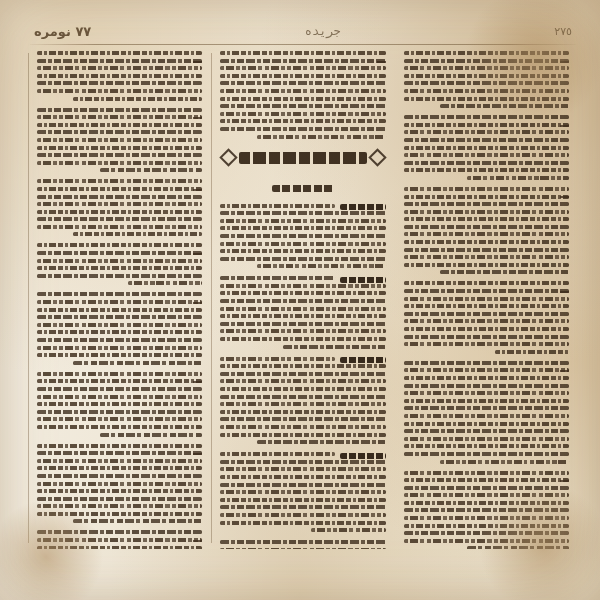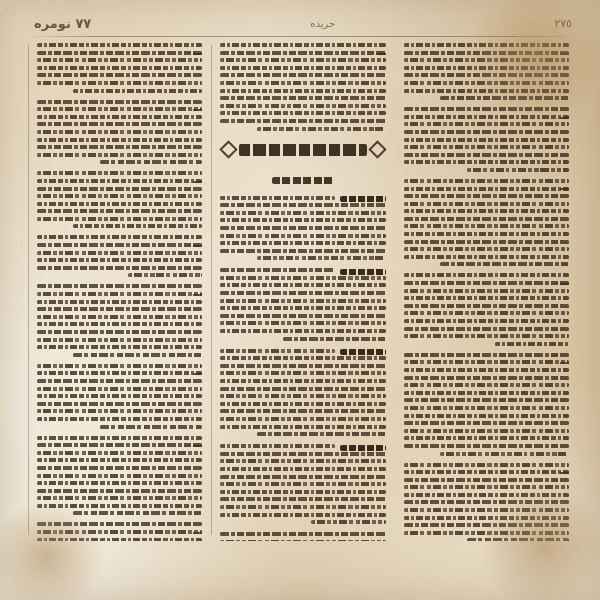--- a/index.html
+++ b/index.html
@@ -67,24 +67,26 @@
     justify-content: space-between;
     align-items: center;
     padding: 0 6px 3px 6px;
     color: #5e4a31;
   }
   .folio {
     font-family: "DejaVu Sans", sans-serif;
     font-size: 11px;
     letter-spacing: 0.5px;
     opacity: 0.82;
+    margin-top: 8px;
   }
   .folio-center {
-    font-size: 10px;
+    font-size: 12px;
     opacity: 0.72;
+    font-family: Liberation Mono, monospace;
   }
   .folio-main {
     font-size: 13px;
     font-weight: bold;
     opacity: 0.9;
   }
 
   .rule {
     height: 1px;
     background: linear-gradient(90deg, rgba(110,85,55,0.05), rgba(110,85,55,0.55) 12%, rgba(110,85,55,0.55) 88%, rgba(110,85,55,0.05));

